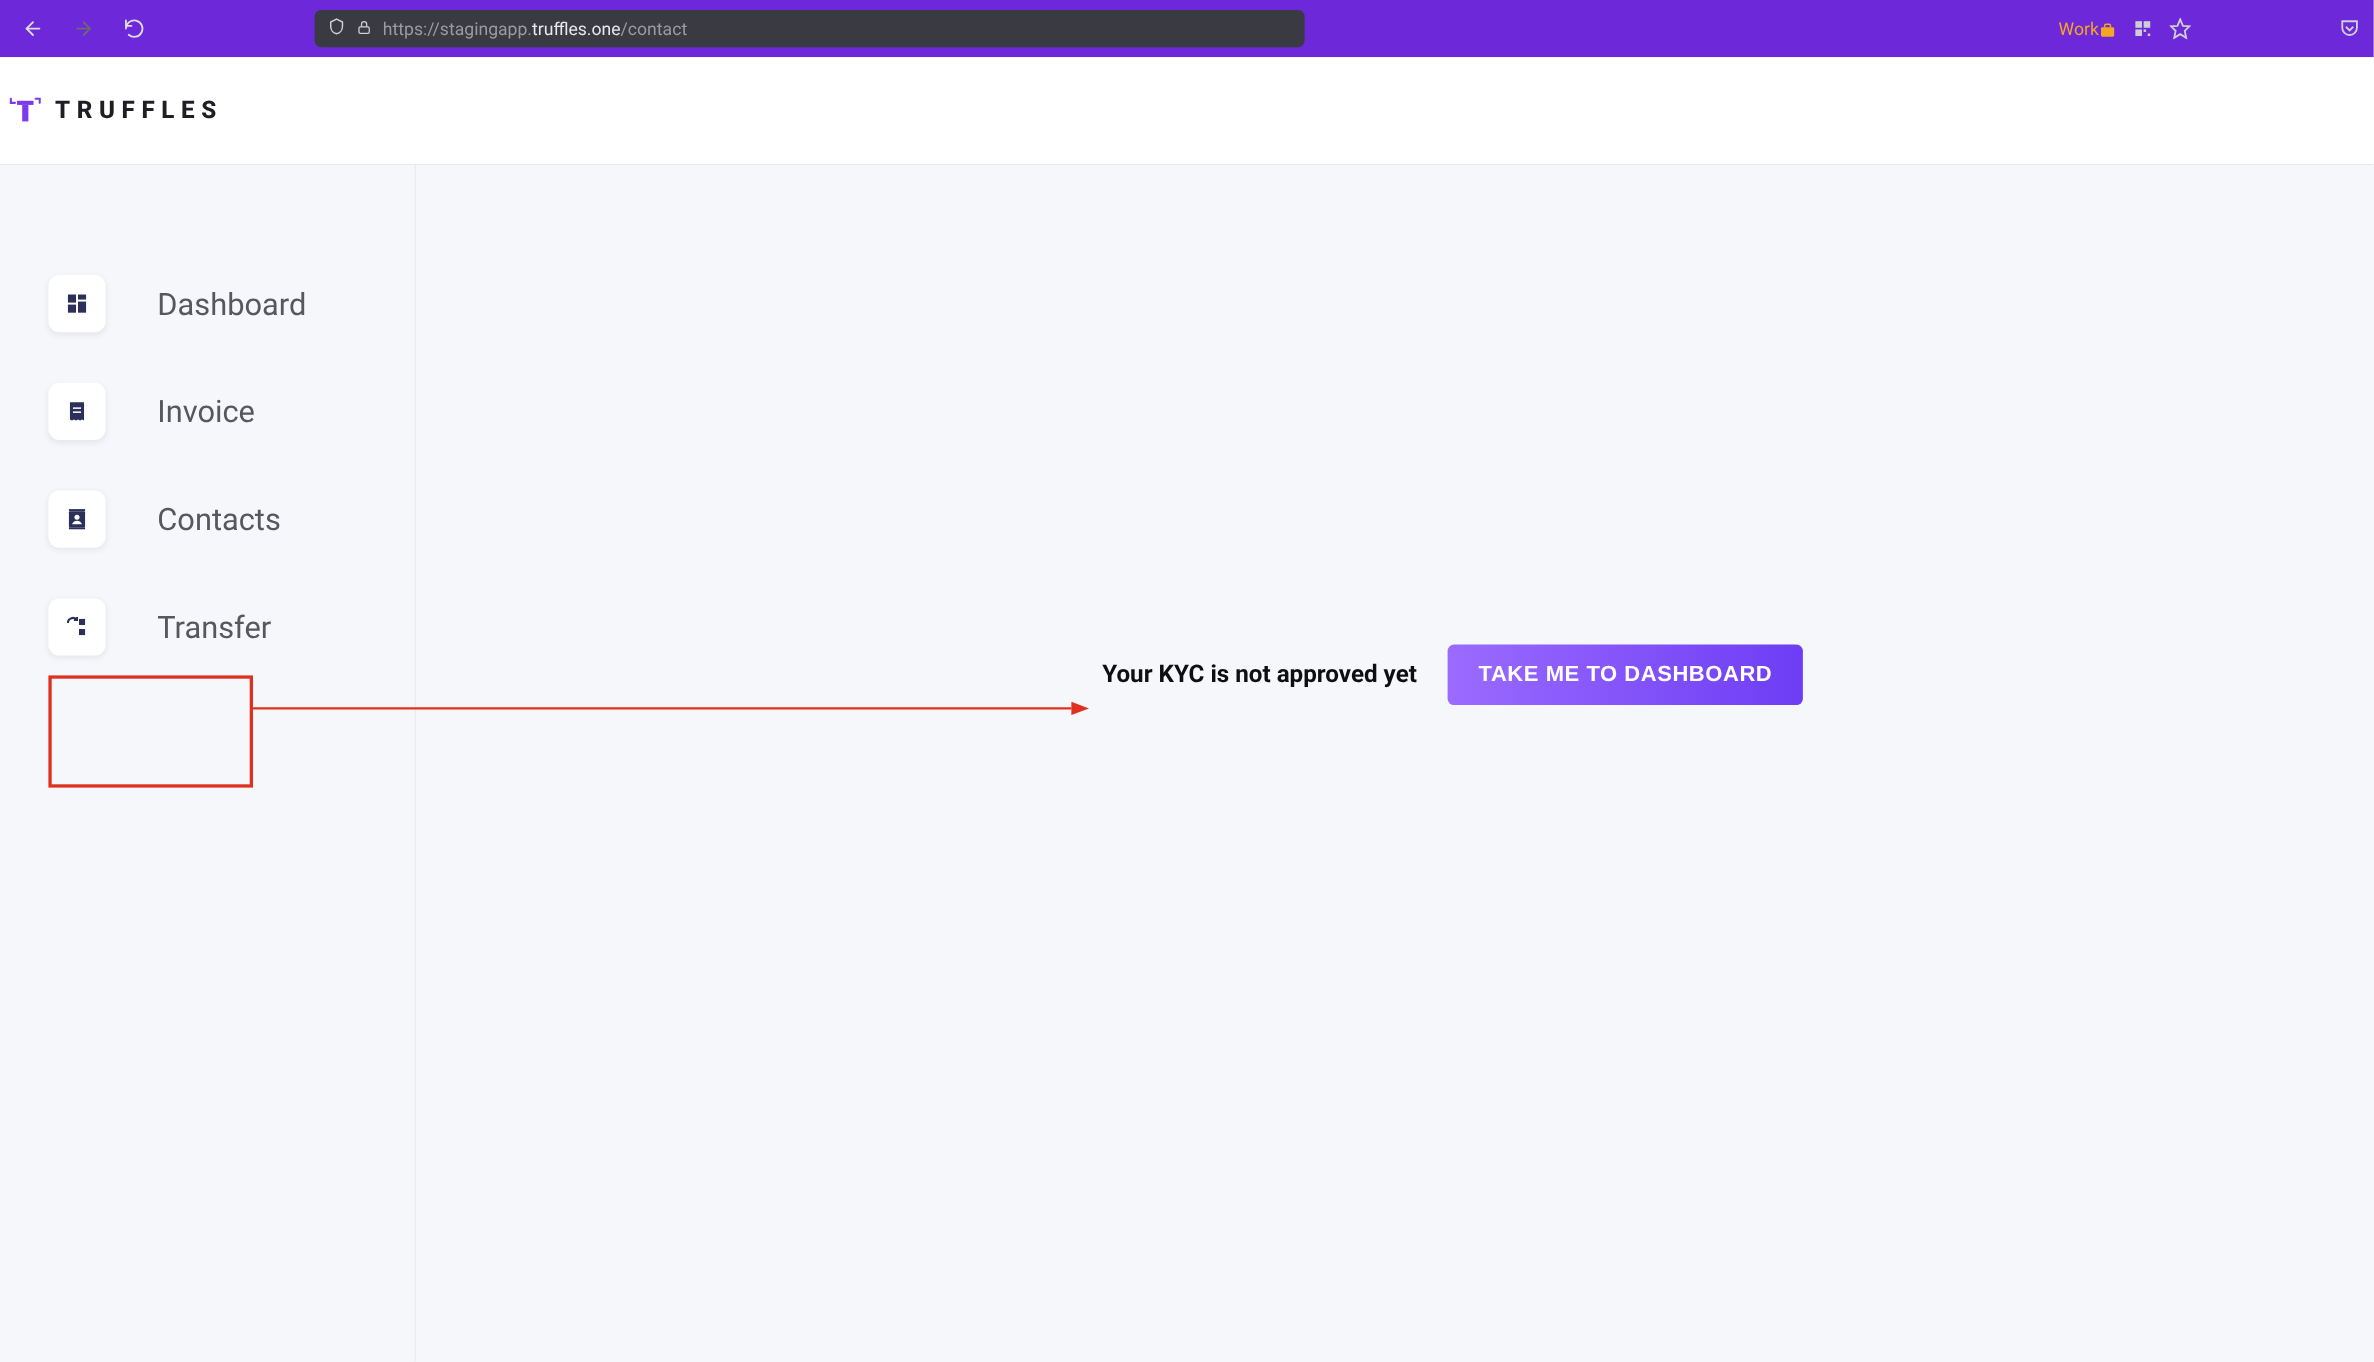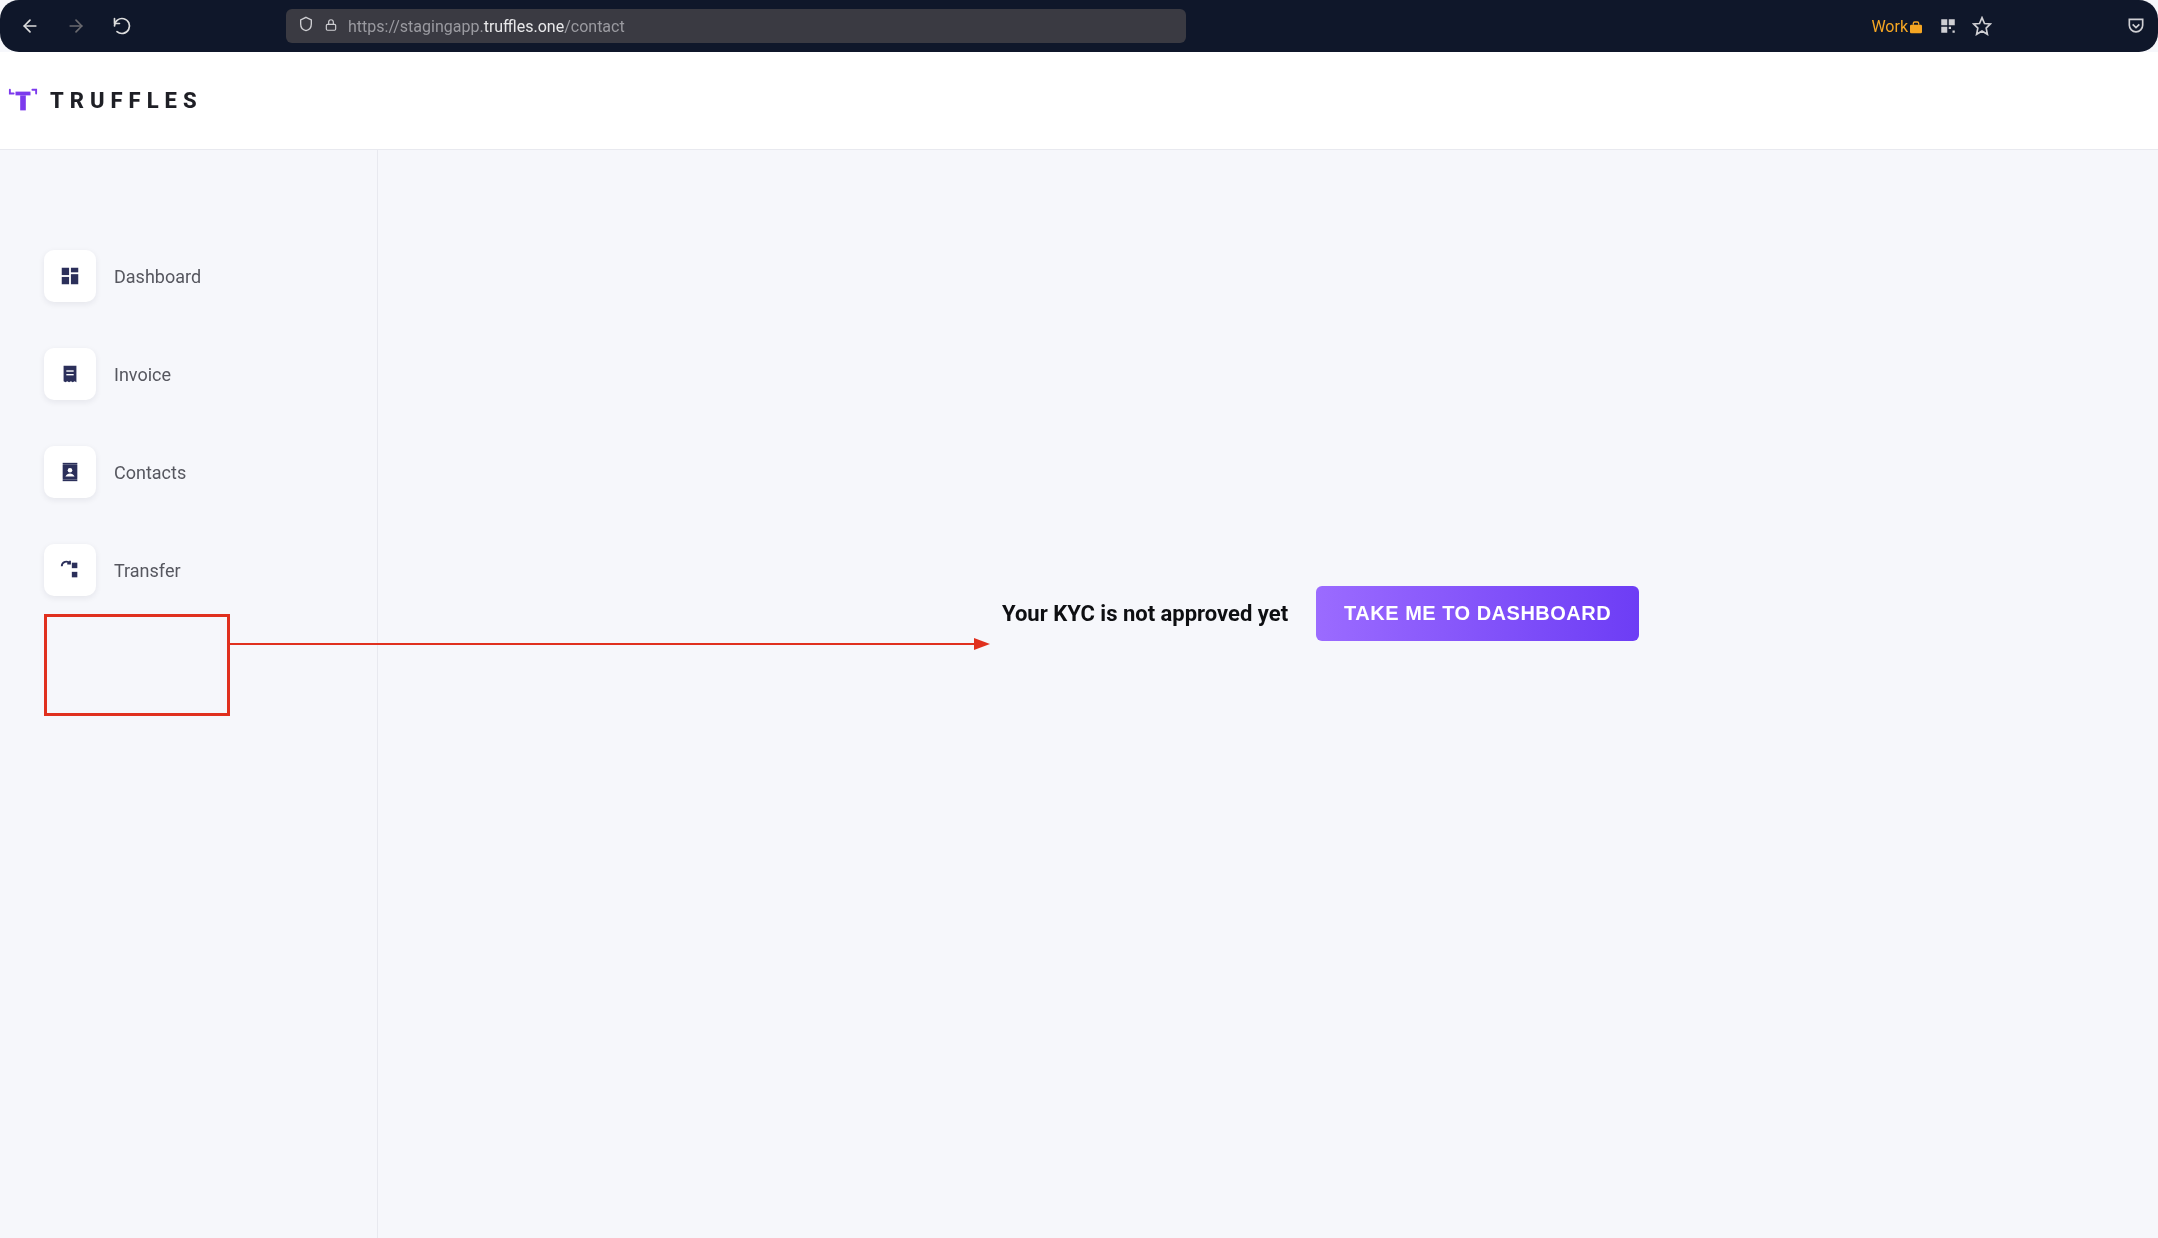--- a/index.html
+++ b/index.html
@@ -1,27 +1,26 @@
 <!DOCTYPE html>
 <html><head>
 <meta charset="utf-8">
 <style>
   * { box-sizing: border-box; margin: 0; padding: 0; }
   html, body { width: 100%; height: 100%; font-family: -apple-system, BlinkMacSystemFont, "Segoe UI", Roboto, Helvetica, Arial, sans-serif; }
   body { background: #f6f7fb; }
 
   
   .browser-bar {
-    background: #0f172a;
+    background: #6d28d9;
     height: 52px;
     display: flex;
     align-items: center;
     padding: 0 12px;
     gap: 12px;
-    border-radius: 19px;
   }
   .nav-icons { display: flex; align-items: center; gap: 22px; margin-left: 6px; }
   .nav-btn { width: 24px; height: 24px; display:flex; align-items:center; justify-content:center; color:#ddd; cursor:pointer; }
   .nav-btn.disabled { color:#6a6a6f; cursor:default; }
   .url-bar {
     flex: 1;
     max-width: 900px;
     margin-left: 140px;
     background: #3a3a42;
     border-radius: 6px;
@@ -71,21 +70,21 @@
     cursor:pointer;
   }
   .side-icon-box {
     width:52px; height:52px;
     background:#fff;
     border-radius:10px;
     box-shadow:0 2px 6px rgba(30,31,45,0.08);
     display:flex; align-items:center; justify-content:center;
     color:#2b2f5a;
   }
-  .side-label { font-size:18px; color:#56575f; }
+  .side-label { font-size:28px; color:#56575f;margin-left:29px; }
 
   .highlight-box {
     position:absolute;
     left:44px;
     top:464px;
     width:186px;
     height:102px;
     border:3px solid #e0301e;
     pointer-events:none;
   }

